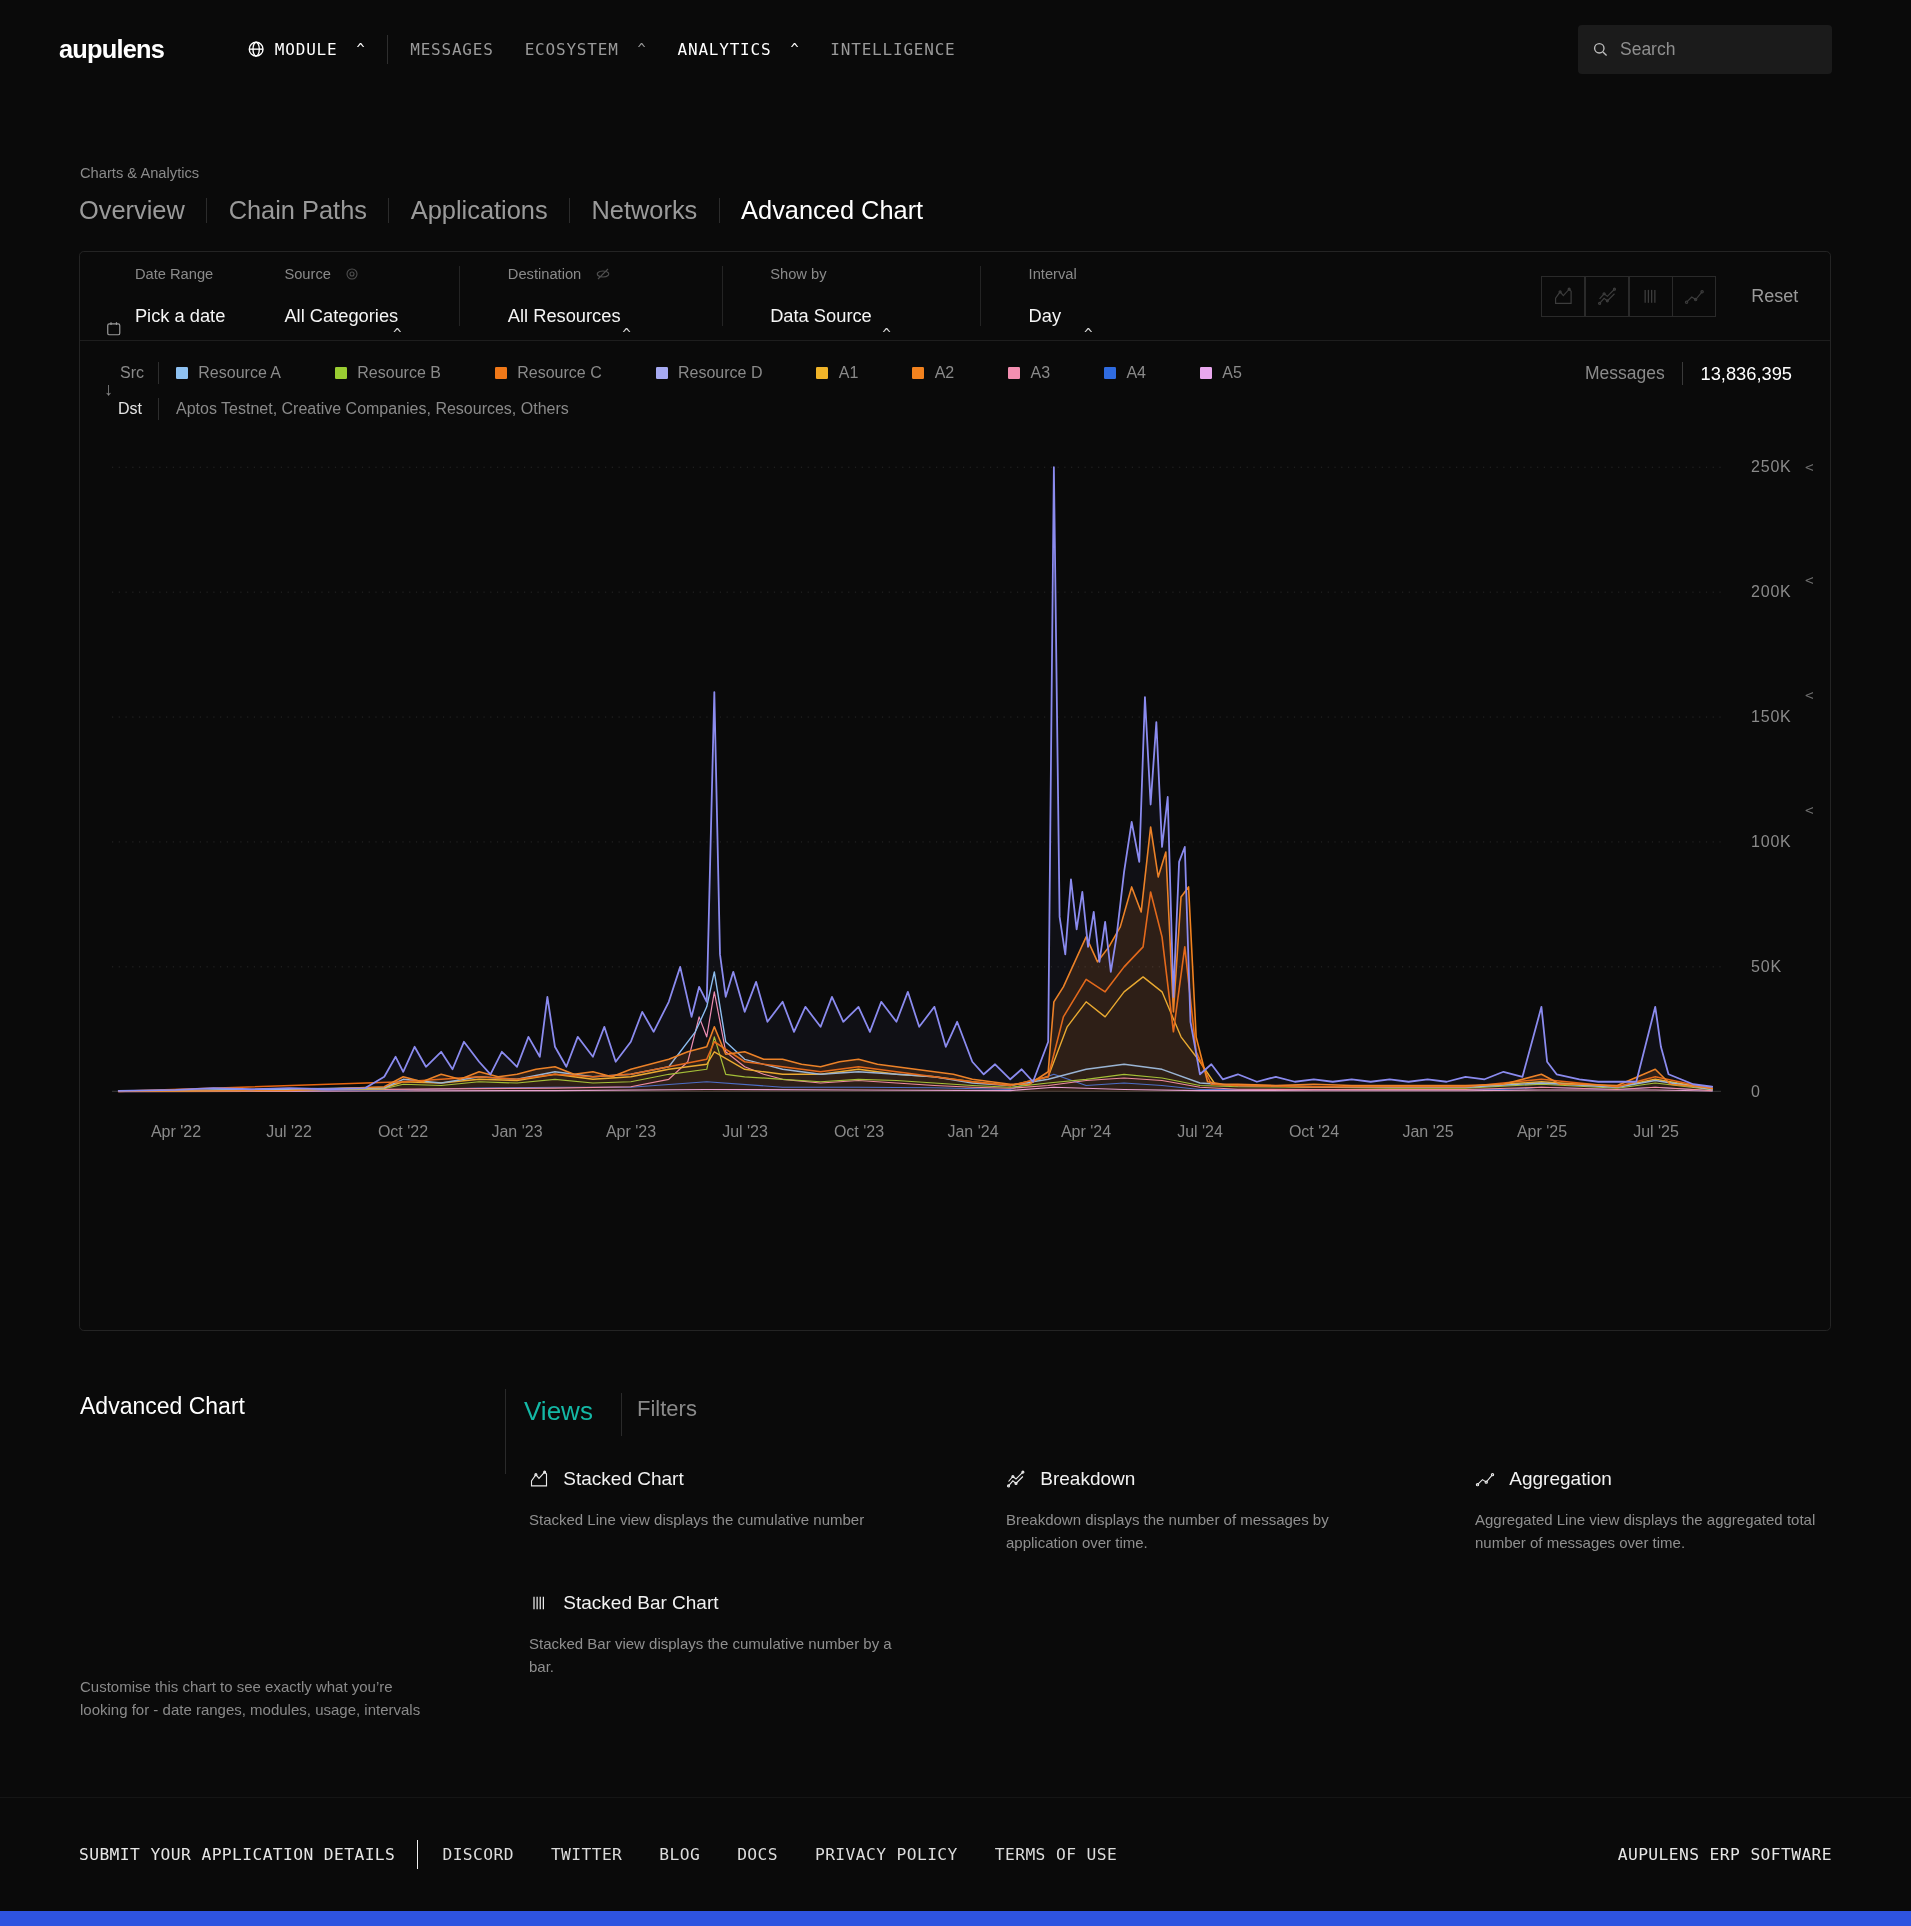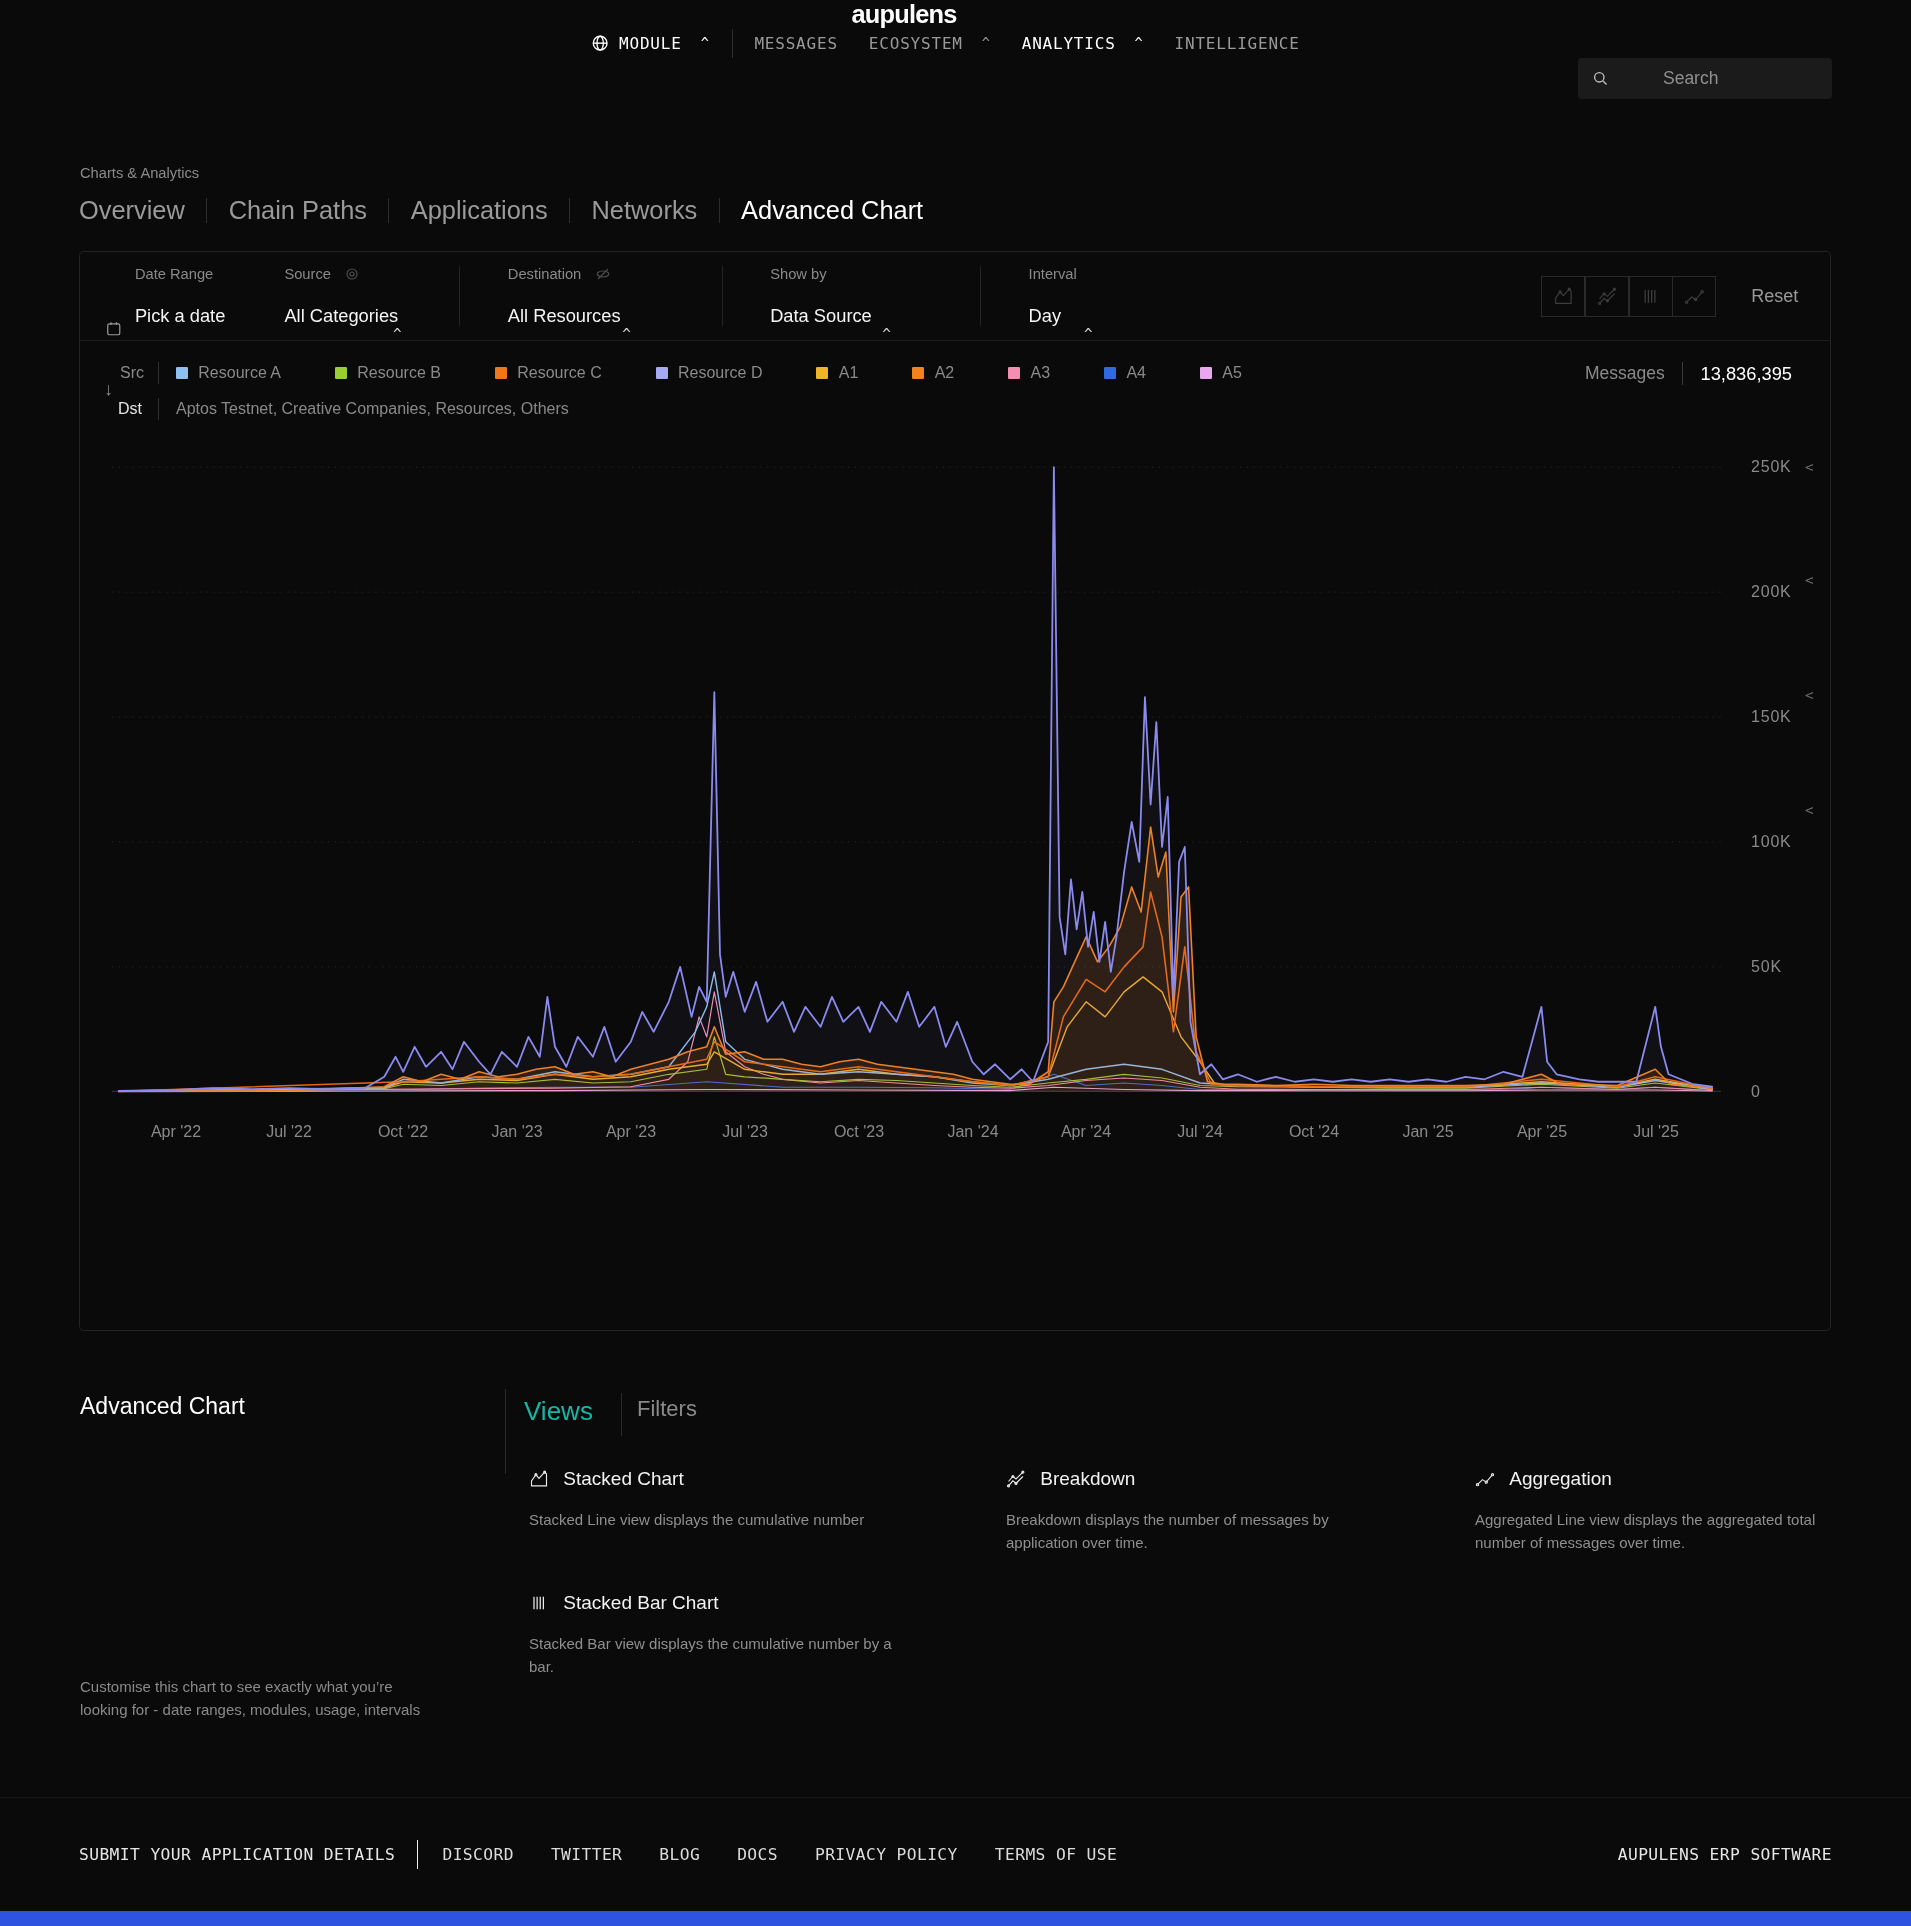--- a/index.html
+++ b/index.html
@@ -1,31 +1,31 @@
 <!DOCTYPE html>
 <html style="font-size:6.4px"><head>
 <meta charset="utf-8">
 <style>
   * { margin:0; padding:0; box-sizing:border-box; }
   html,body { width:1911px; height:1926px; background:#0a0a0a; position:relative;
     font-family:"Liberation Sans","DejaVu Sans",sans-serif; color:#eaeaea; overflow:hidden; }
 
   
-  .nav { position:absolute; top:0; left:0; right:0; height:99px; display:flex; align-items:center; padding:0 79px 0 59px;flex-direction:column; }
+  .nav { position:absolute; top:0; left:0; right:0; height:99px; display:flex; align-items:center; padding:0 79px 0 59px; }
   .logo { font-size:25.4px; font-weight:bold; letter-spacing:-0.8px; color:#ffffff; margin-right:83px; }
   .nav-group { display:flex; align-items:center; }
   .nav-item { font-family:"DejaVu Sans Mono","Liberation Mono",monospace; font-size:16px; letter-spacing:0.8px; color:#9a9a9a; display:flex; align-items:center; gap:19px; }
   .nav-item.active { color:#ffffff; }
   .nav-caret { font-size:13.5px; color:inherit; transform:translateY(-0.8px); }
   .nav-divider { width:0.8px; height:29px; background:#2e2e2e; margin:0 22px; }
   .nav-gap { width:31px; }
   .globe { color:#ffffff; margin-right:9.5px; display:flex; }
   .search-box { margin-left:auto; width:254px; height:49px; background:#1b1b1b; border-radius:4px; display:flex; align-items:center; padding:0 14.3px; gap:11px; }
   .search-box input { background:transparent; border:none; outline:none; color:#cfcfcf; font-size:17.5px; width:100%;
-    font-family:"Liberation Sans","DejaVu Sans",sans-serif;margin-left:43px; }
+    font-family:"Liberation Sans","DejaVu Sans",sans-serif; }
   .search-box input::placeholder { color:#8f8f8f; }
 
   
   .breadcrumb { position:absolute; top:165px; left:80px; font-size:14.7px; color:#8a8a8a; }
   .tabs { position:absolute; top:196px; left:79px; display:flex; align-items:center; }
   .tab { font-size:25.4px; color:#9a9a9a; }
   .tab.active { color:#ffffff; }
   .tab-divider { width:0.8px; height:25.4px; background:#2c2c2c; margin:0 21.5px; }
 
   

